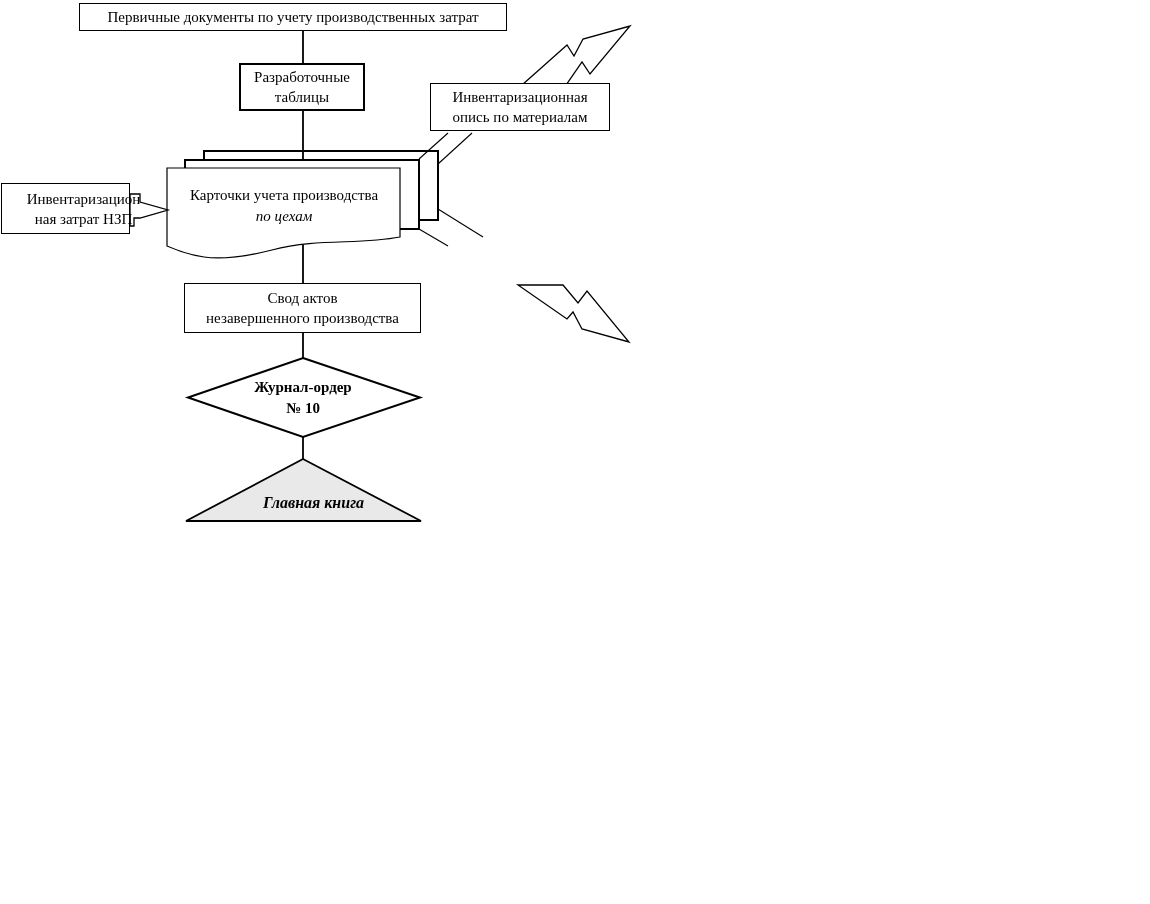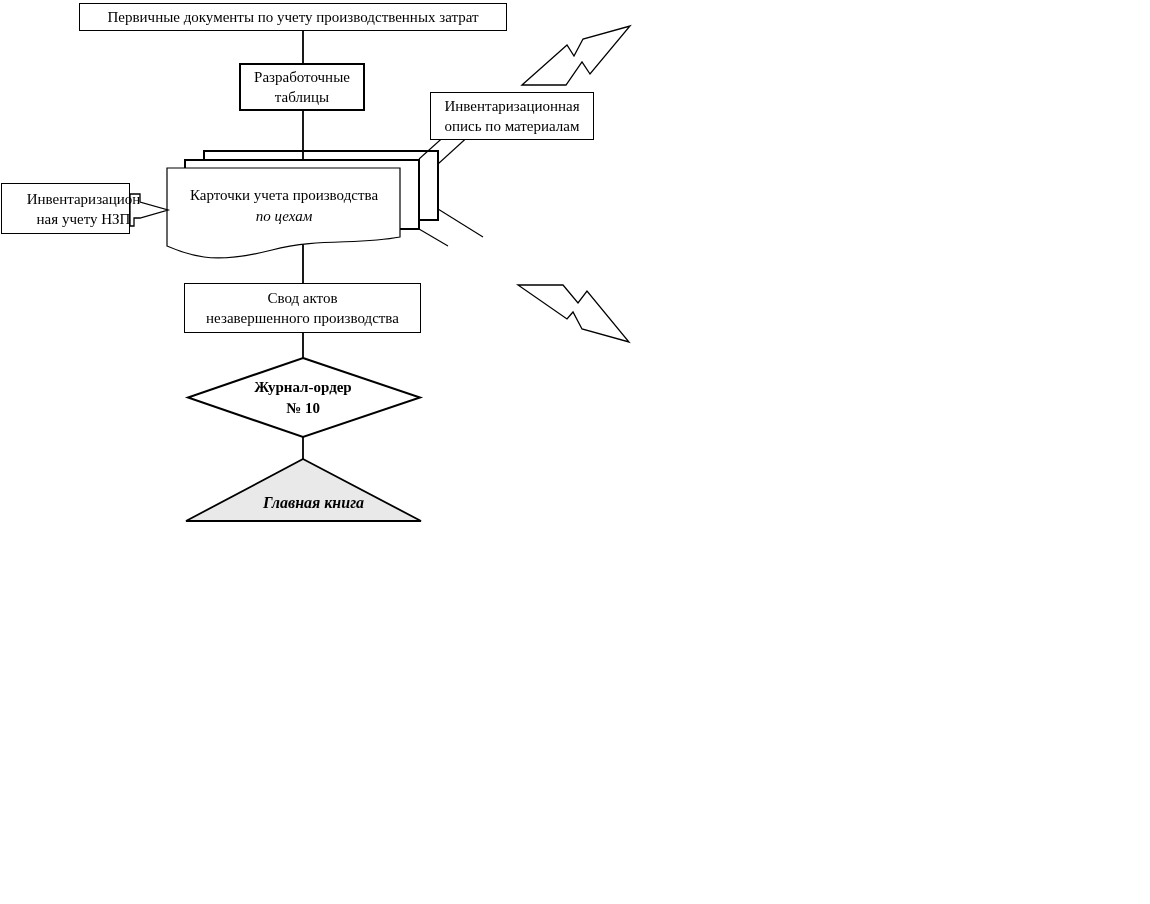--- a/index.html
+++ b/index.html
@@ -46,21 +46,21 @@
     line-height: 20px;
     background: transparent;
     border: none;
   }
   .node span, .overlay span { display: block; white-space: nowrap; }
   .italic { font-style: italic; }
   .bold { font-weight: bold; }
 
   #node-primary-docs   { left: 79px;  top: 3px;   width: 428px; height: 28px; font-size: 15px; }
   #node-dev-tables     { left: 239px; top: 63px;  width: 126px; height: 48px; border-width: 2px; }
-  #node-inv-materials  { left: 430px; top: 92px;  width: 164px; height: 48px; }
+  #node-inv-materials  { left: 430px; top: 83px;  width: 180px; height: 48px; }
   #node-inv-nzp        { left: 1px;   top: 183px; width: 129px; height: 51px; padding-left: 36px; }
   #node-defect-act     { left: 449px; top: 237px; width: 125px; height: 48px; font-size: 14px; }
   #node-acts-summary   { left: 184px; top: 283px; width: 237px; height: 50px; }
   #text-cards          { left: 170px; top: 183px; width: 228px; height: 46px; font-size: 15px; line-height: 21px; }
   #text-journal        { left: 203px; top: 376px; width: 200px; height: 44px; line-height: 21px; justify-content: center; }
   #text-ledger         { left: 196px; top: 489px; width: 235px; height: 28px; font-size: 16px; }
 </style>
 </head>
 <body>
 
@@ -113,21 +113,21 @@
     <span>Первичные документы по учету производственных затрат</span>
   </div>
 
   <div class="node" id="node-inv-materials">
     <span>Инвентаризационная</span>
     <span>опись по материалам</span>
   </div>
 
   <div class="node" id="node-inv-nzp">
     <span>Инвентаризацион</span>
-    <span>ная учету НЗП</span>
+    <span>ная затрат НЗП</span>
   </div>
 
   <div class="overlay" id="text-cards">
     <span>Карточки учета производства</span>
     <span class="italic">по цехам</span>
   </div>
 
 
   <div class="node" id="node-acts-summary">
     <span>Свод актов</span>

